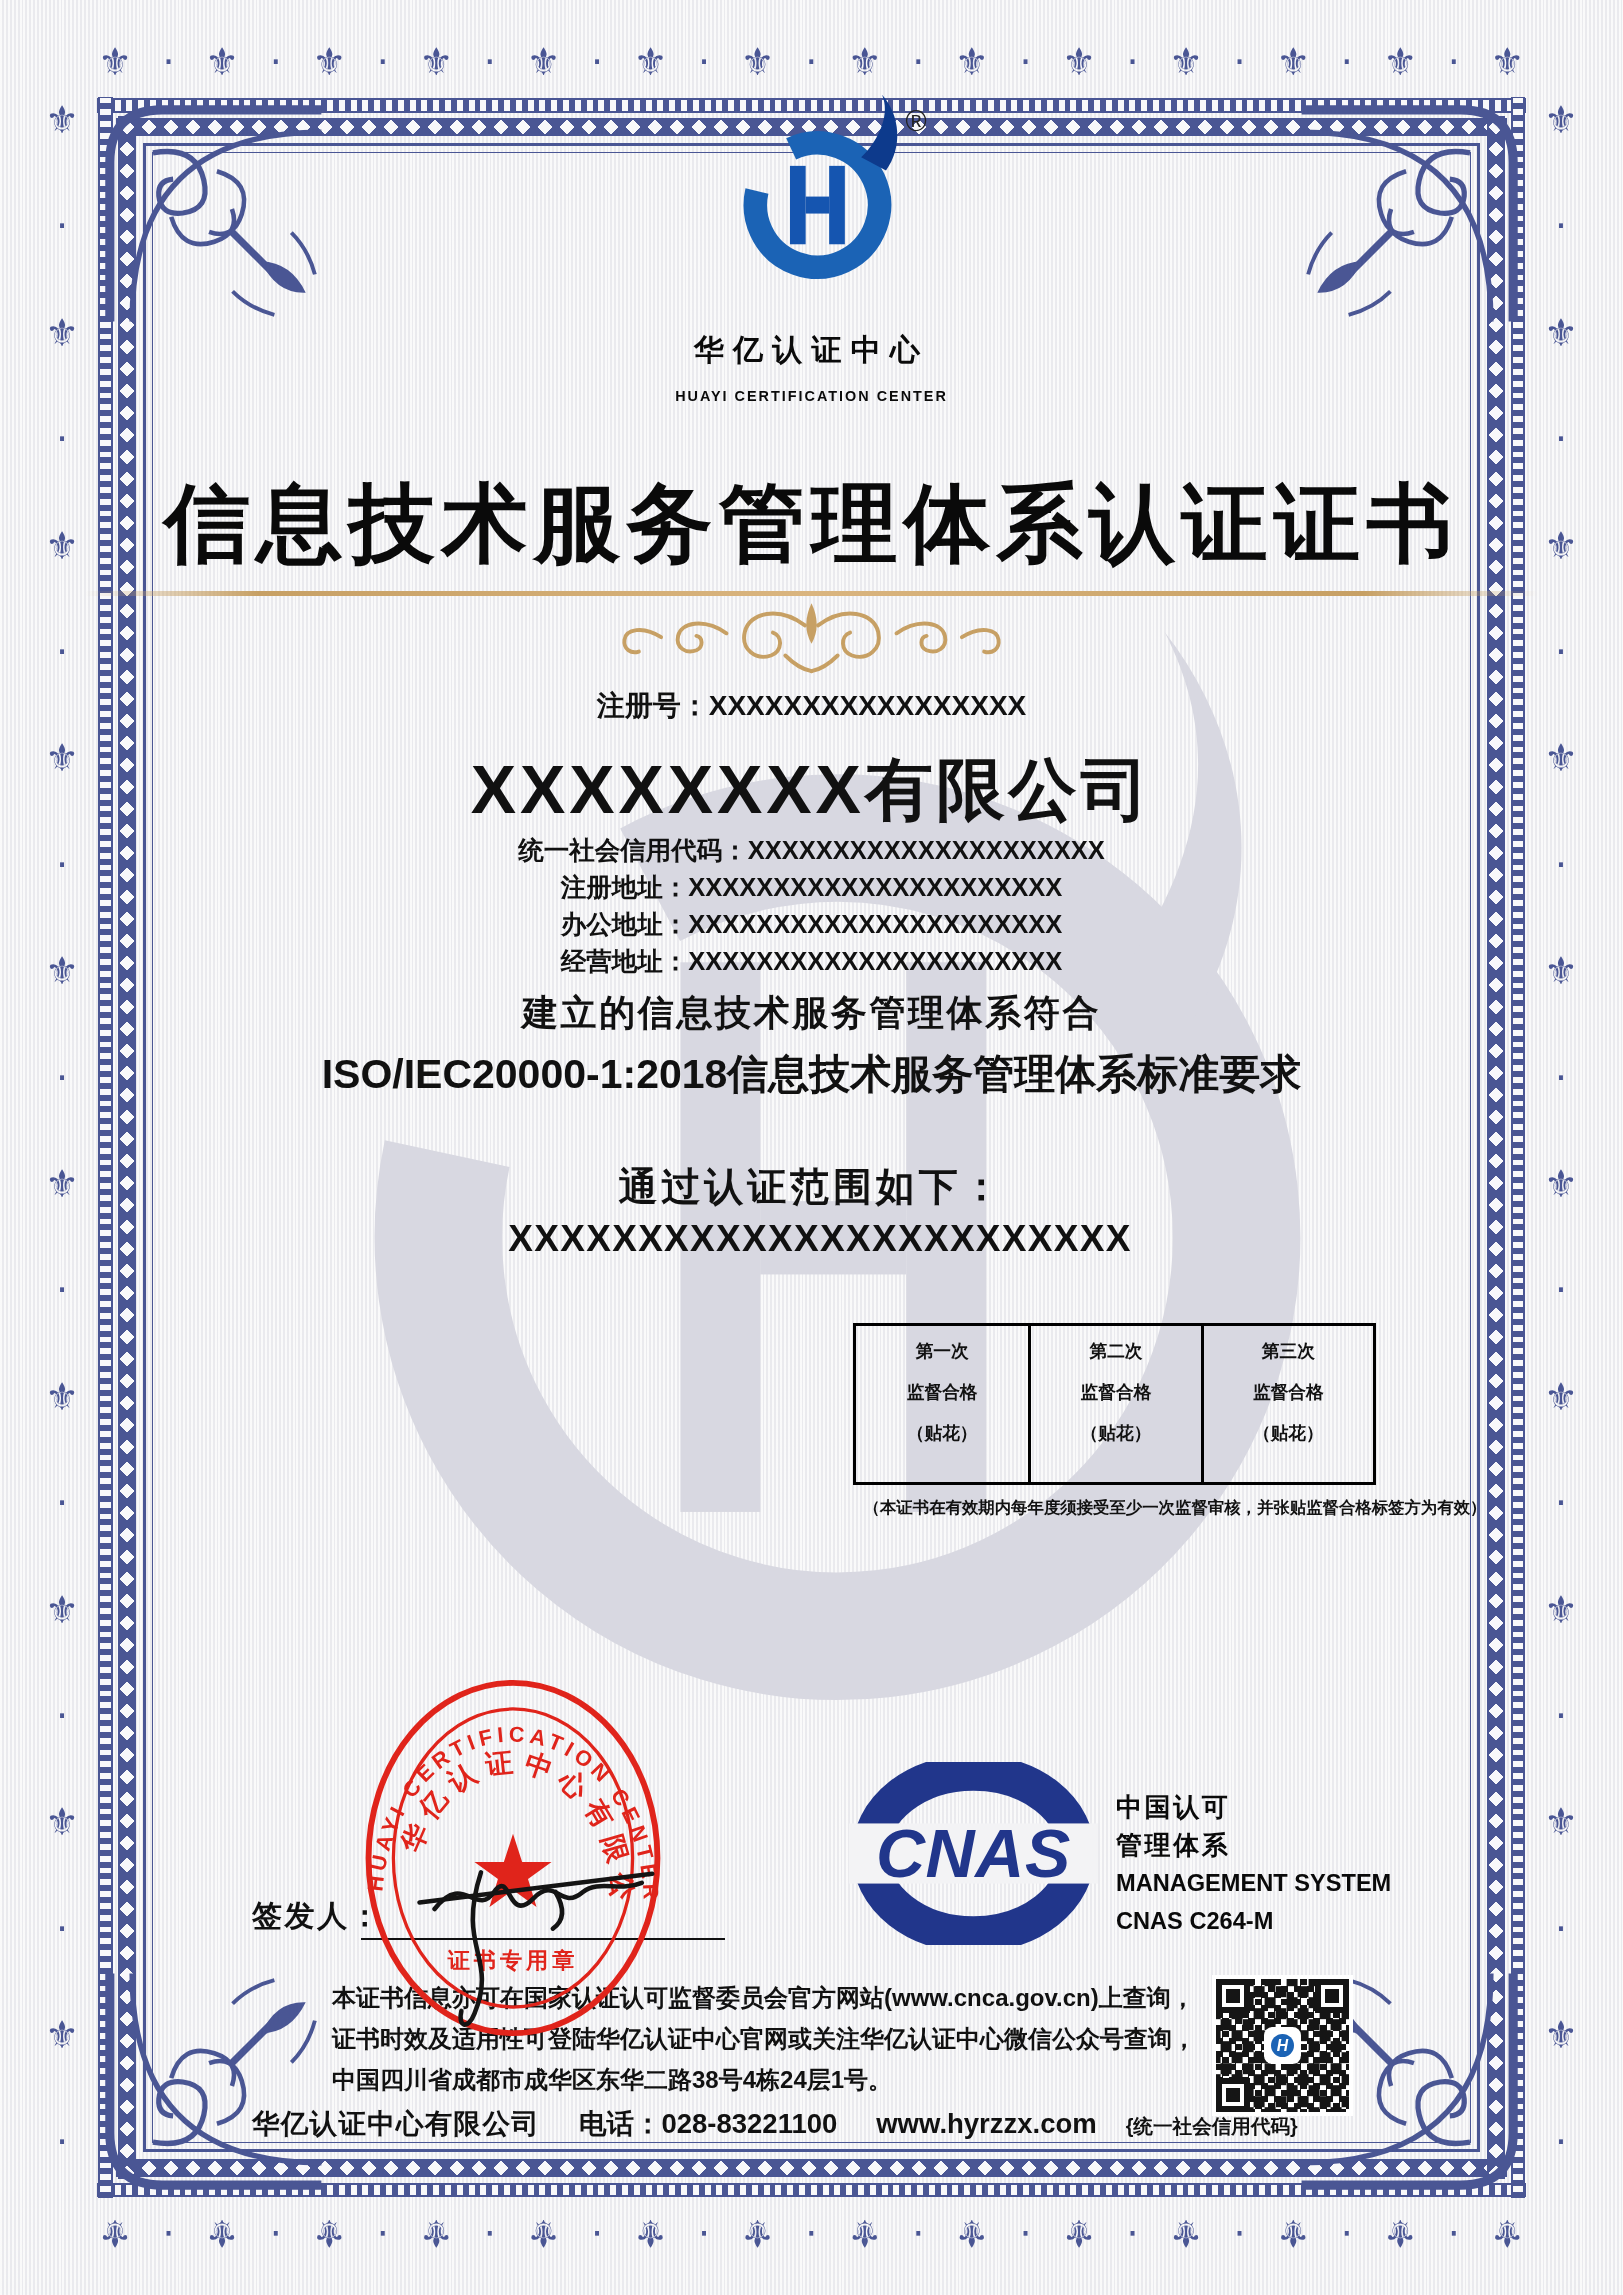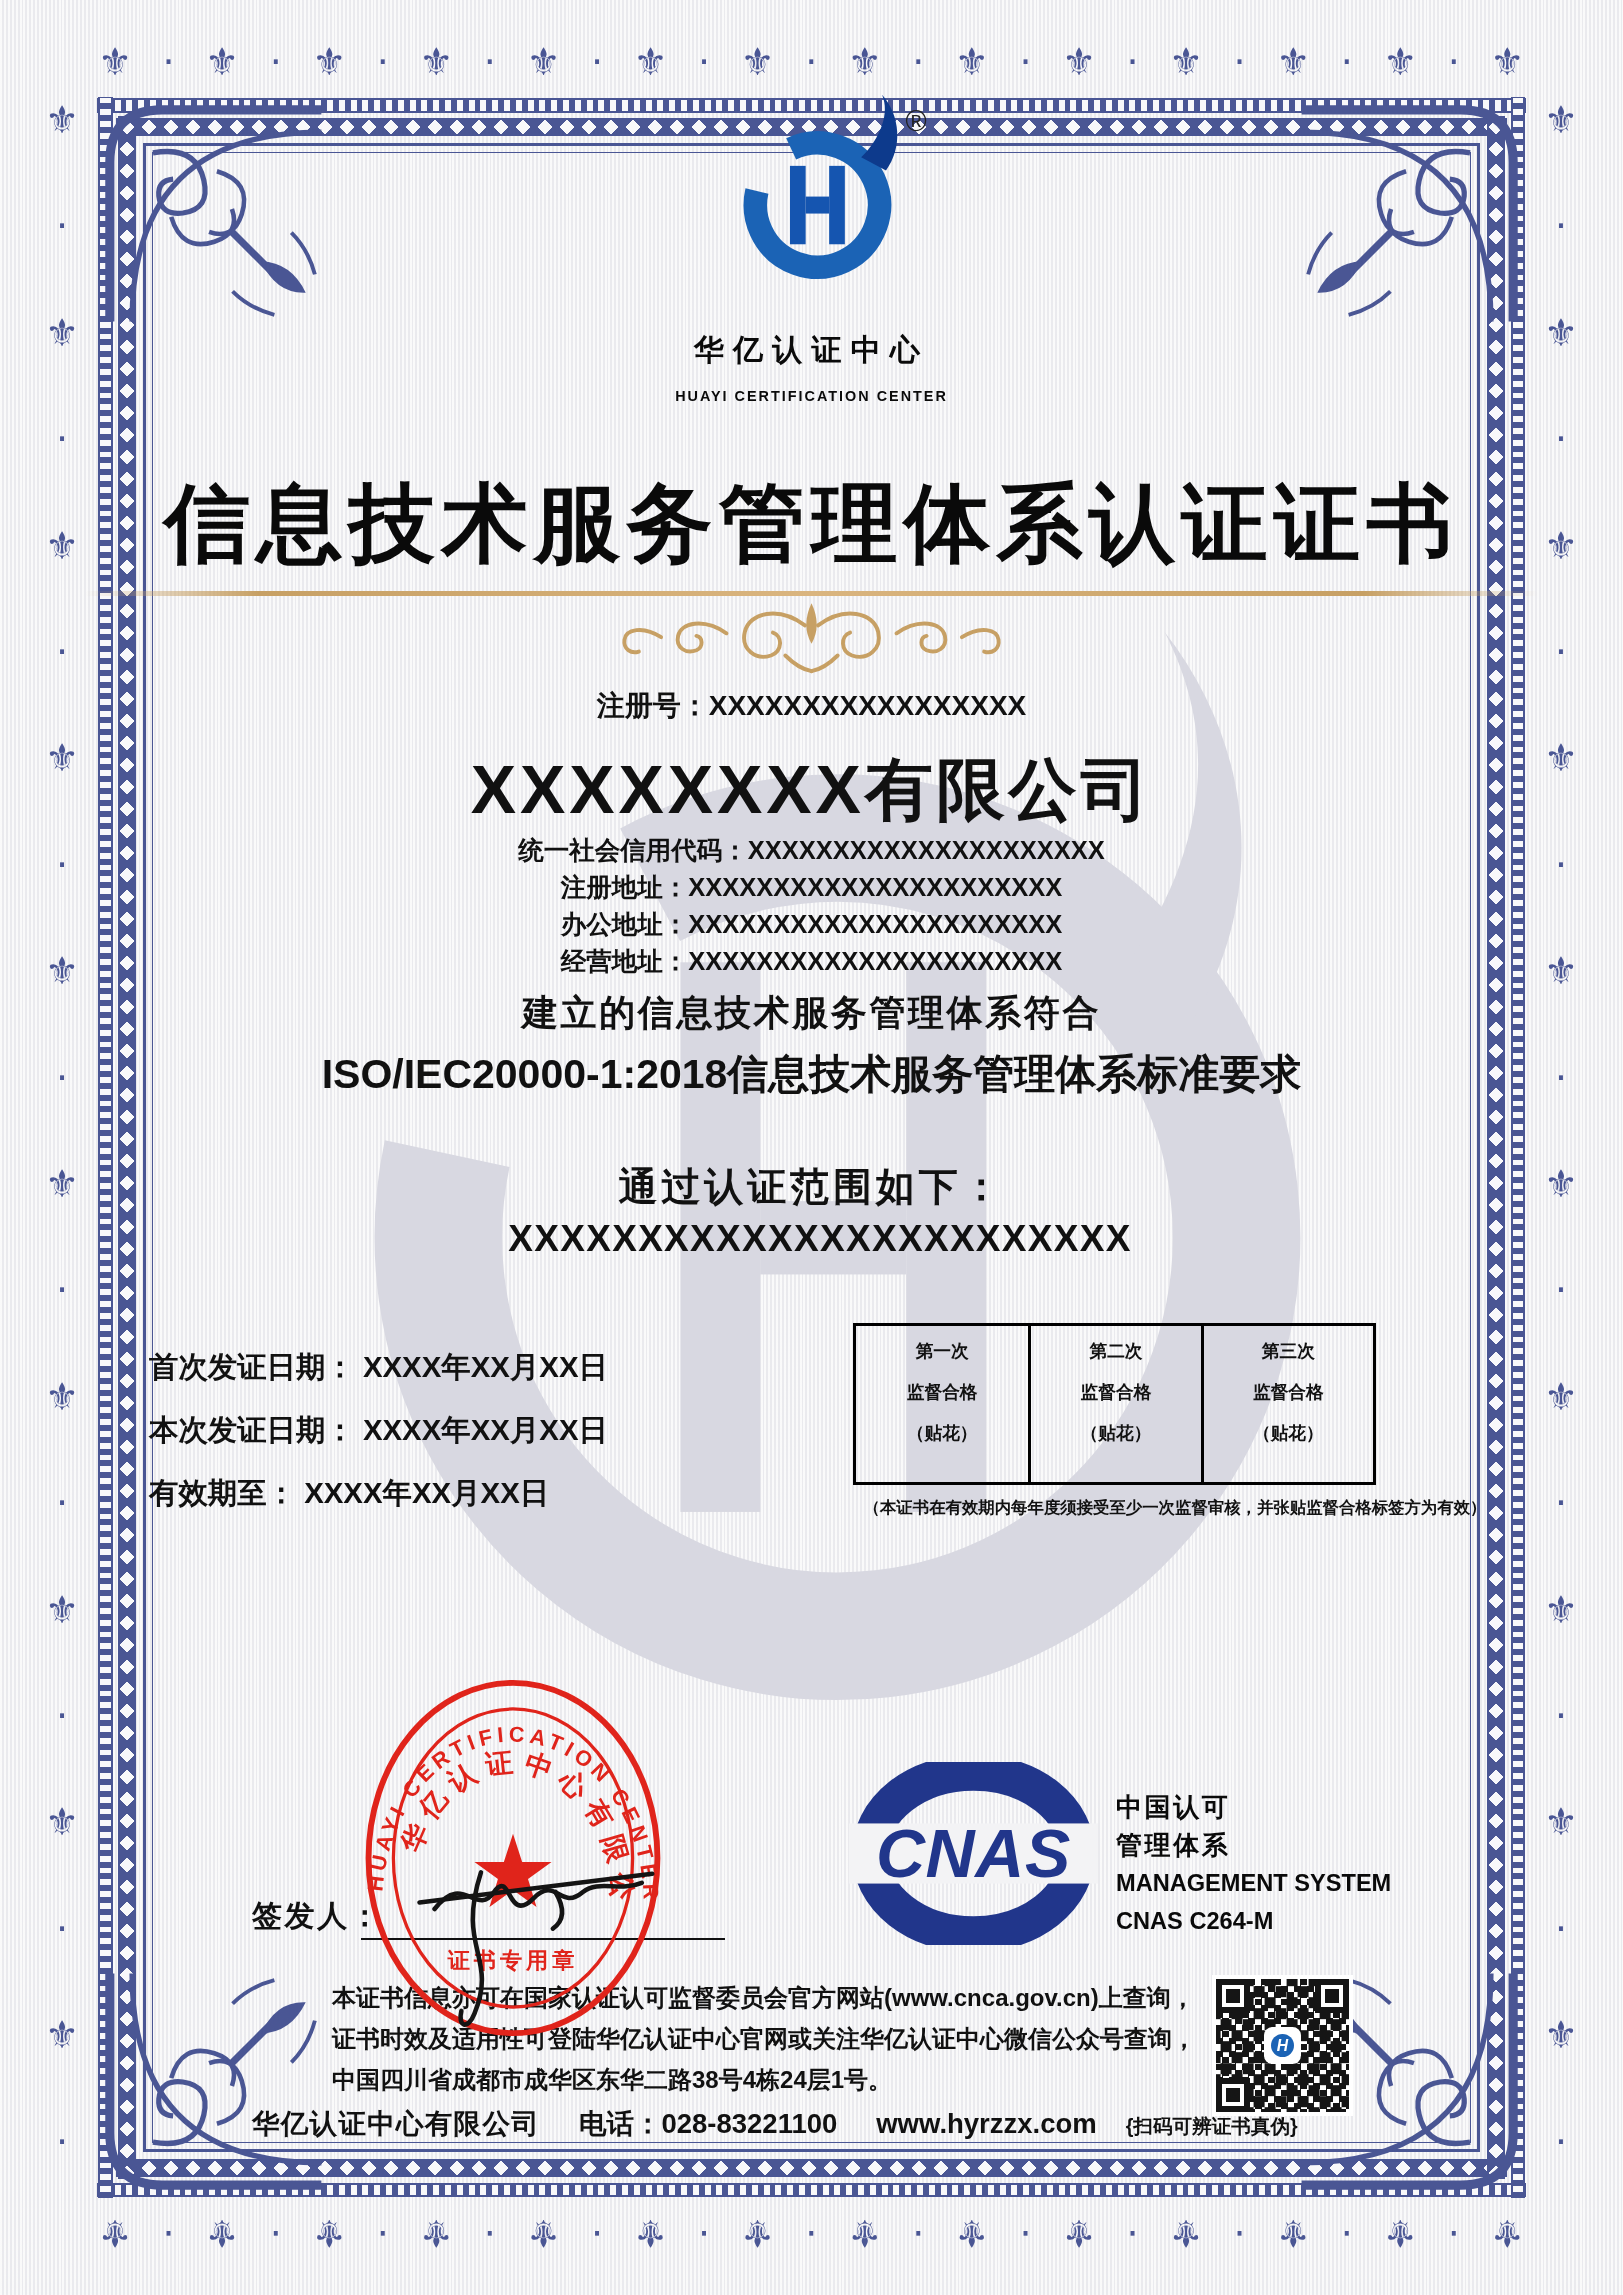--- a/index.html
+++ b/index.html
@@ -203,25 +203,20 @@
       <div class="field-line"><span>办公地址：</span><span>XXXXXXXXXXXXXXXXXXXXXX</span></div>
       <div class="field-line"><span>经营地址：</span><span>XXXXXXXXXXXXXXXXXXXXXX</span></div>
     </div>
 
     <div class="abs ctr conformity">建立的信息技术服务管理体系符合</div>
     <div class="abs ctr standard">ISO/IEC20000-1:2018信息技术服务管理体系标准要求</div>
 
     <div class="abs ctr scope-h">通过认证范围如下：</div>
     <div class="abs ctr scope-v">XXXXXXXXXXXXXXXXXXXXXXXX</div>
 
-    <div class="abs dates">
-      <div class="date-line"><span>首次发证日期：</span> <span>XXXX年XX月XX日</span></div>
-      <div class="date-line"><span>本次发证日期：</span> <span>XXXX年XX月XX日</span></div>
-      <div class="date-line"><span>有效期至：</span> <span>XXXX年XX月XX日</span></div>
-    </div>
 
     <div class="abs sup-table">
       <div class="sup-cell">
         <div>第一次</div>
           <div>监督合格</div>
           <div>（贴花）</div>
       </div>
       <div class="sup-cell">
         <div>第二次</div>
           <div>监督合格</div>
@@ -275,21 +270,21 @@
 
     <div class="abs footer-lines">
       <div>本证书信息亦可在国家认证认可监督委员会官方网站(www.cnca.gov.cn)上查询，</div>
       <div>证书时效及适用性可登陆华亿认证中心官网或关注华亿认证中心微信公众号查询，</div>
       <div>中国四川省成都市成华区东华二路38号4栋24层1号。</div>
     </div>
     <div class="abs footer-bottom">
       <span class="fb-co">华亿认证中心有限公司</span>
       <span class="fb-tel">电话：028-83221100</span>
       <span class="fb-web">www.hyrzzx.com</span>
-      <span class="fb-qr">{扫码可辨证书真伪}</span>
+      <span class="fb-qr">{统一社会信用代码}</span>
     </div>
 
     <div class="abs qr">
       <div class="qr-noise"></div>
       <div class="qr-finder qf-tl"></div>
       <div class="qr-finder qf-tr"></div>
       <div class="qr-finder qf-bl"></div>
       <div class="qr-chip">
           <span>H</span>
         </div>

